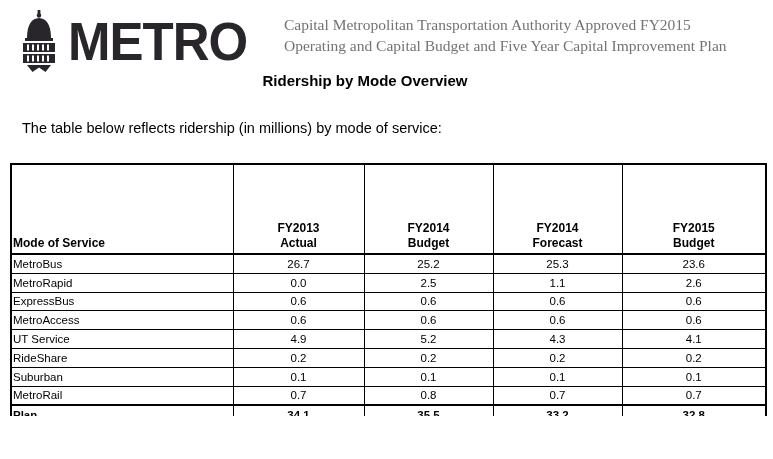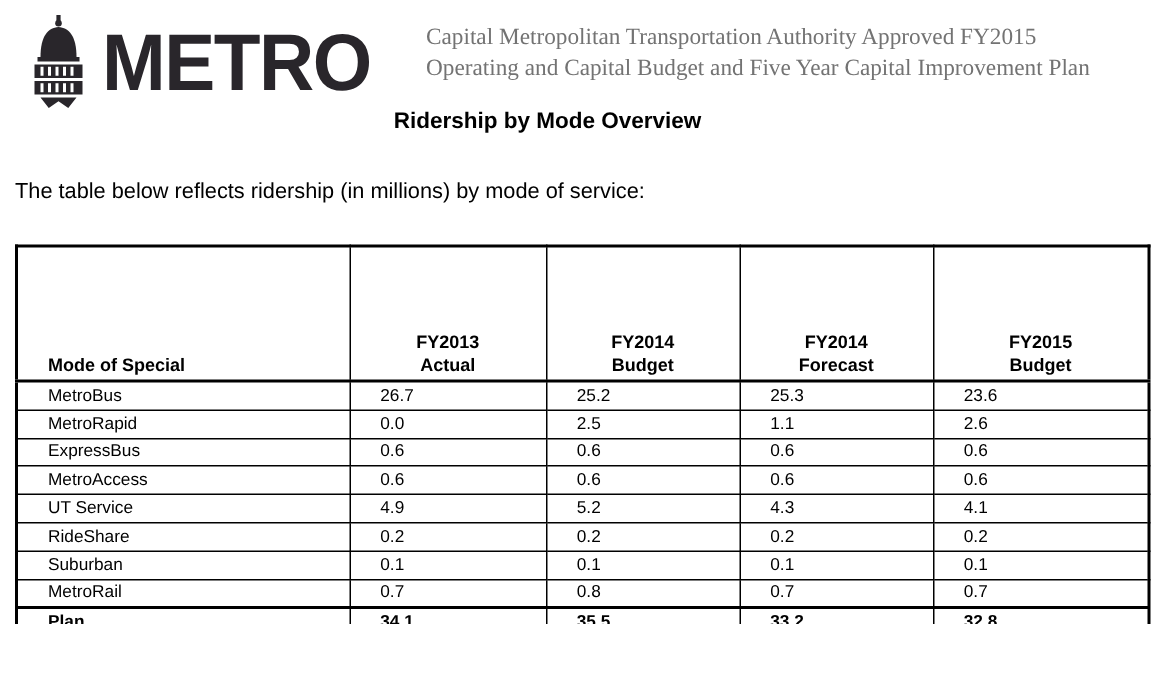--- a/index.html
+++ b/index.html
@@ -51,58 +51,58 @@
     top: 72px;
     left: 0;
     width: 730px;
     text-align: center;
     font-size: 15px;
     font-weight: bold;
   }
   .intro {
     position: absolute;
     top: 120px;
-    left: 10px;
+    left: 22px;
     font-size: 14.5px;
   }
 
   
   table.ridership {
     position: absolute;
     top: 163px;
     left: 10px;
     width: 755px;
     border-collapse: collapse;
     table-layout: fixed;
     font-size: 11.5px;
     background: #ffffff;
     border: 2px solid #000000;
   }
   table.ridership th,
   table.ridership td {
     border: 1px solid #000000;
-    padding: 0 20px;
+    padding: 0 1px;
     overflow: hidden;
     margin-left: 24px;
   }
   table.ridership thead tr { border-bottom: 2px solid #000000; }
   table.ridership th {
     height: 86px;
     vertical-align: bottom;
     padding-bottom: 2px;
     font-size: 12px;
     font-weight: bold;
     white-space: pre-line;
     line-height: 1.25;
   }
   th.h-mode { text-align: left; }
   th.h-num  { text-align: center; }
   table.ridership tbody td { height: 17.8px; }
   td.mode  { text-align: left; }
-  td.value { text-align: left; }
+  td.value { text-align: center; }
   tr.total-row { border-top: 2px solid #000000; }
   tr.total-row td { font-weight: bold; }
 </style>
 </head>
 <body>
 
 <div class="page">
 
   <div class="logo">
     <svg class="logo-icon" viewBox="0 0 42 62" aria-hidden="true">
@@ -141,21 +141,21 @@
   <table class="ridership">
     <colgroup>
       <col style="width:222px">
       <col style="width:131px">
       <col style="width:129px">
       <col style="width:129px">
       <col style="width:144px">
     </colgroup>
     <thead>
       <tr>
-        <th class="h-mode">Mode of Special</th>
+        <th class="h-mode">Mode of Service</th>
         <th class="h-num">FY2013
 Actual</th>
         <th class="h-num">FY2014
 Budget</th>
         <th class="h-num">FY2014
 Forecast</th>
         <th class="h-num">FY2015
 Budget</th>
       </tr>
     </thead>

